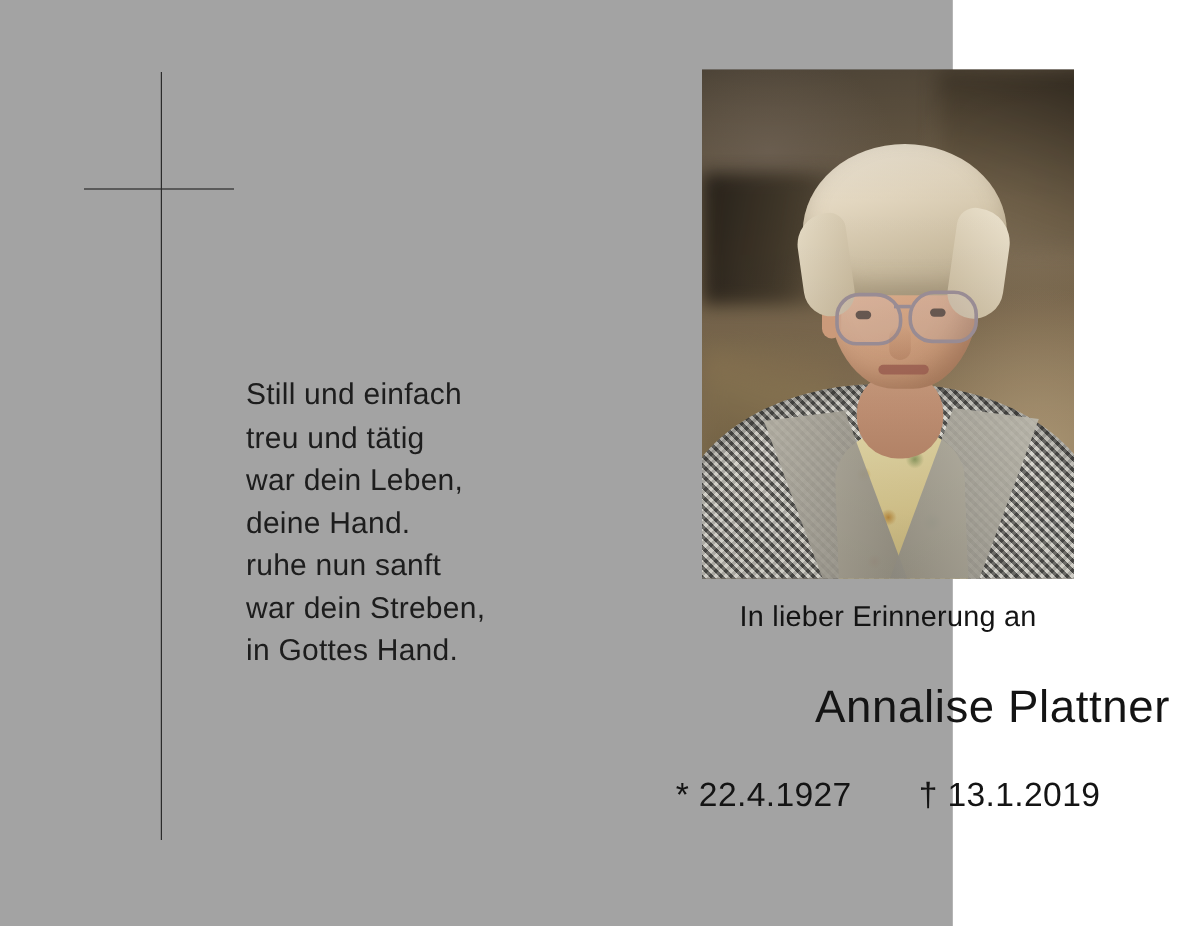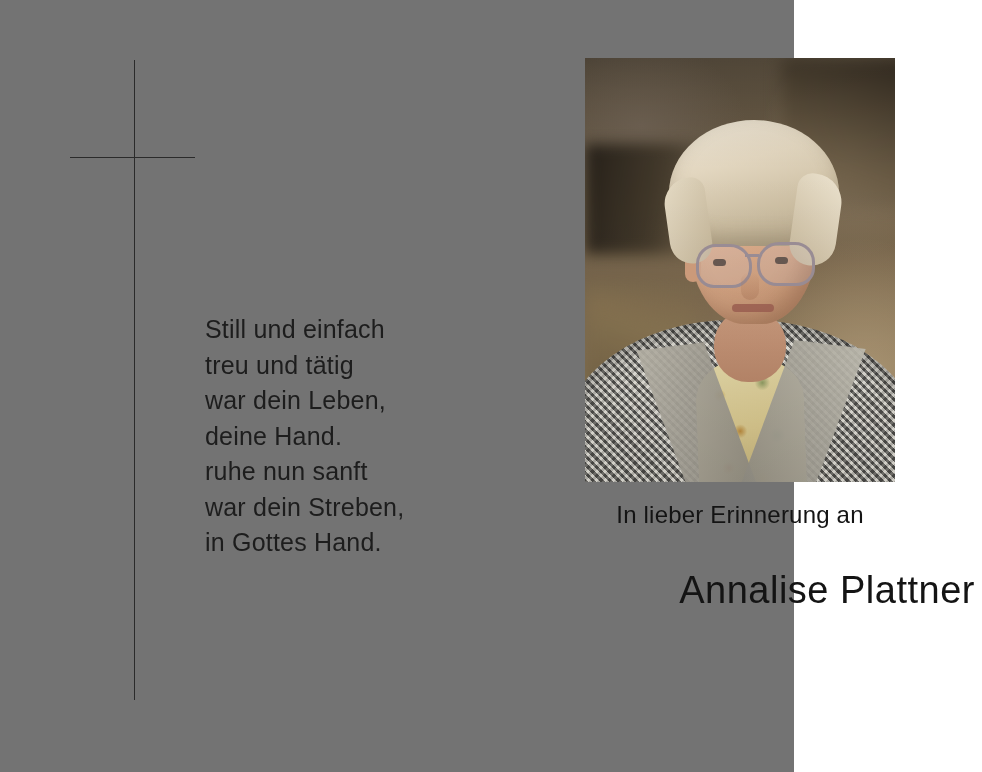--- a/index.html
+++ b/index.html
@@ -12,21 +12,21 @@
     background: #ffffff;
     font-family: "Liberation Sans", sans-serif;
     color: #1a1a1a;
     overflow: hidden;
   }
 
   .card {
     position: relative;
     width: 794px;
     height: 772px;
-    background: #737373;
+    background: #a3a3a3;
   }
 
   
   .cross {
     position: absolute;
     left: 70px;
     top: 60px;
     width: 125px;
     height: 640px;
   }
@@ -349,15 +349,19 @@
       <div class="nose"></div>
       <div class="mouth"></div>
 
       <div class="portrait-shade"></div>
     </div>
   </div>
 
   <div class="memorial">
     <div class="memorial-intro">In lieber Erinnerung an</div>
     <div class="memorial-name">Annalise Plattner</div>
+    <div class="memorial-dates">
+      <span class="date-item">* 22.4.1927</span>
+      <span class="date-item">† 13.1.2019</span>
+    </div>
   </div>
 
 </div>
 
 </body></html>

